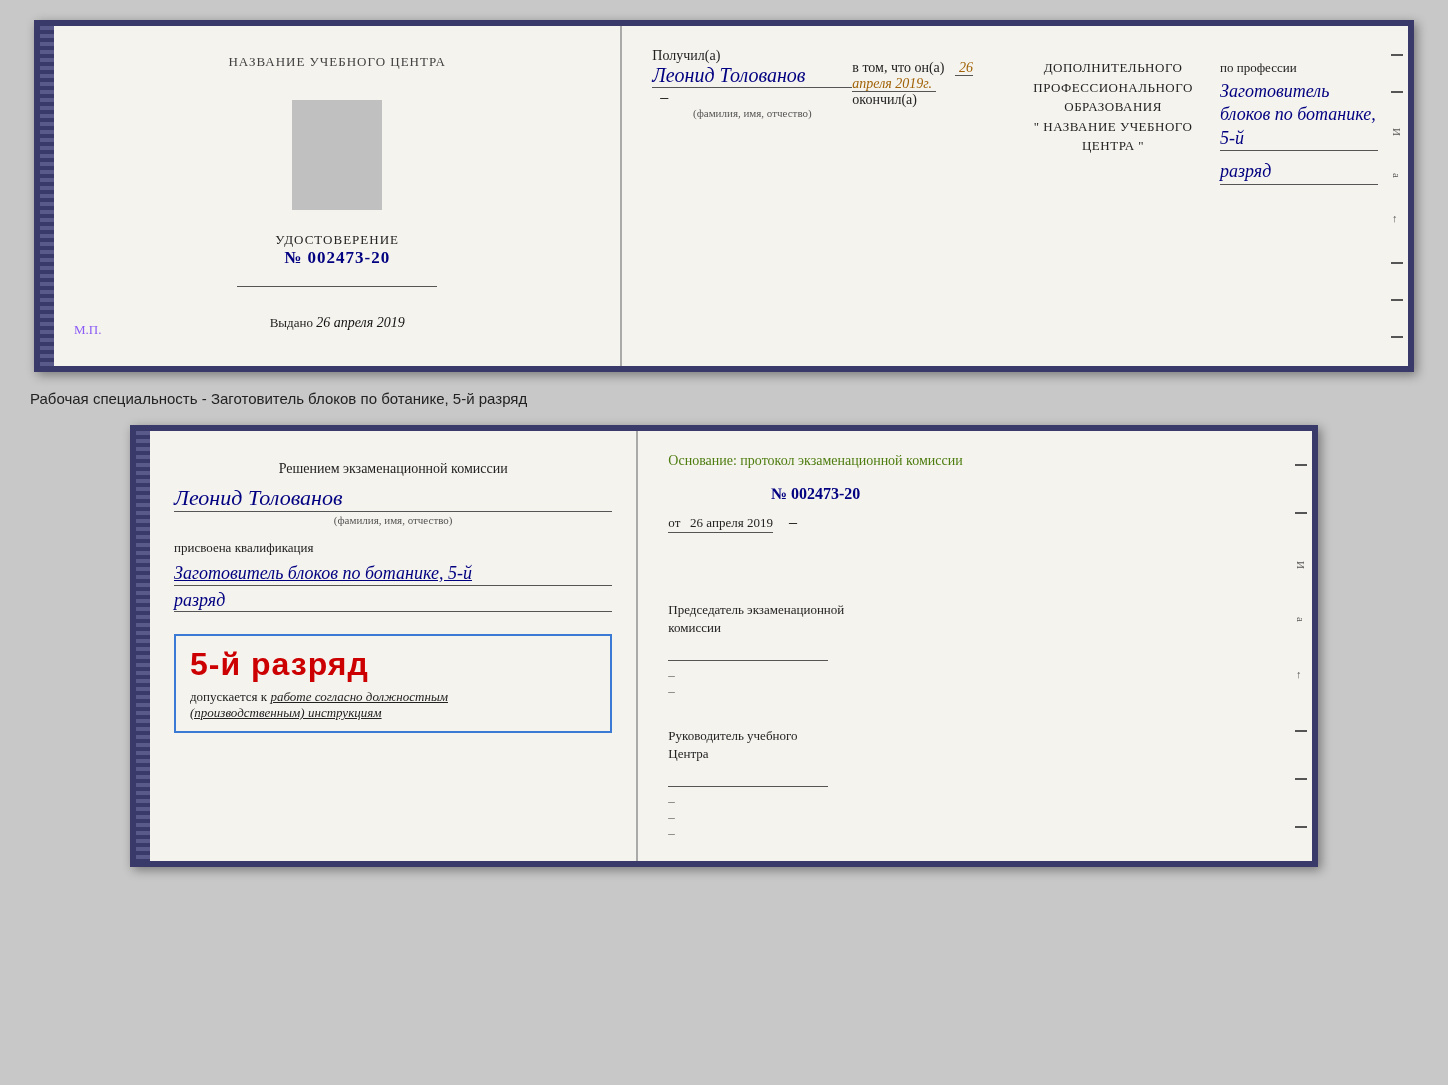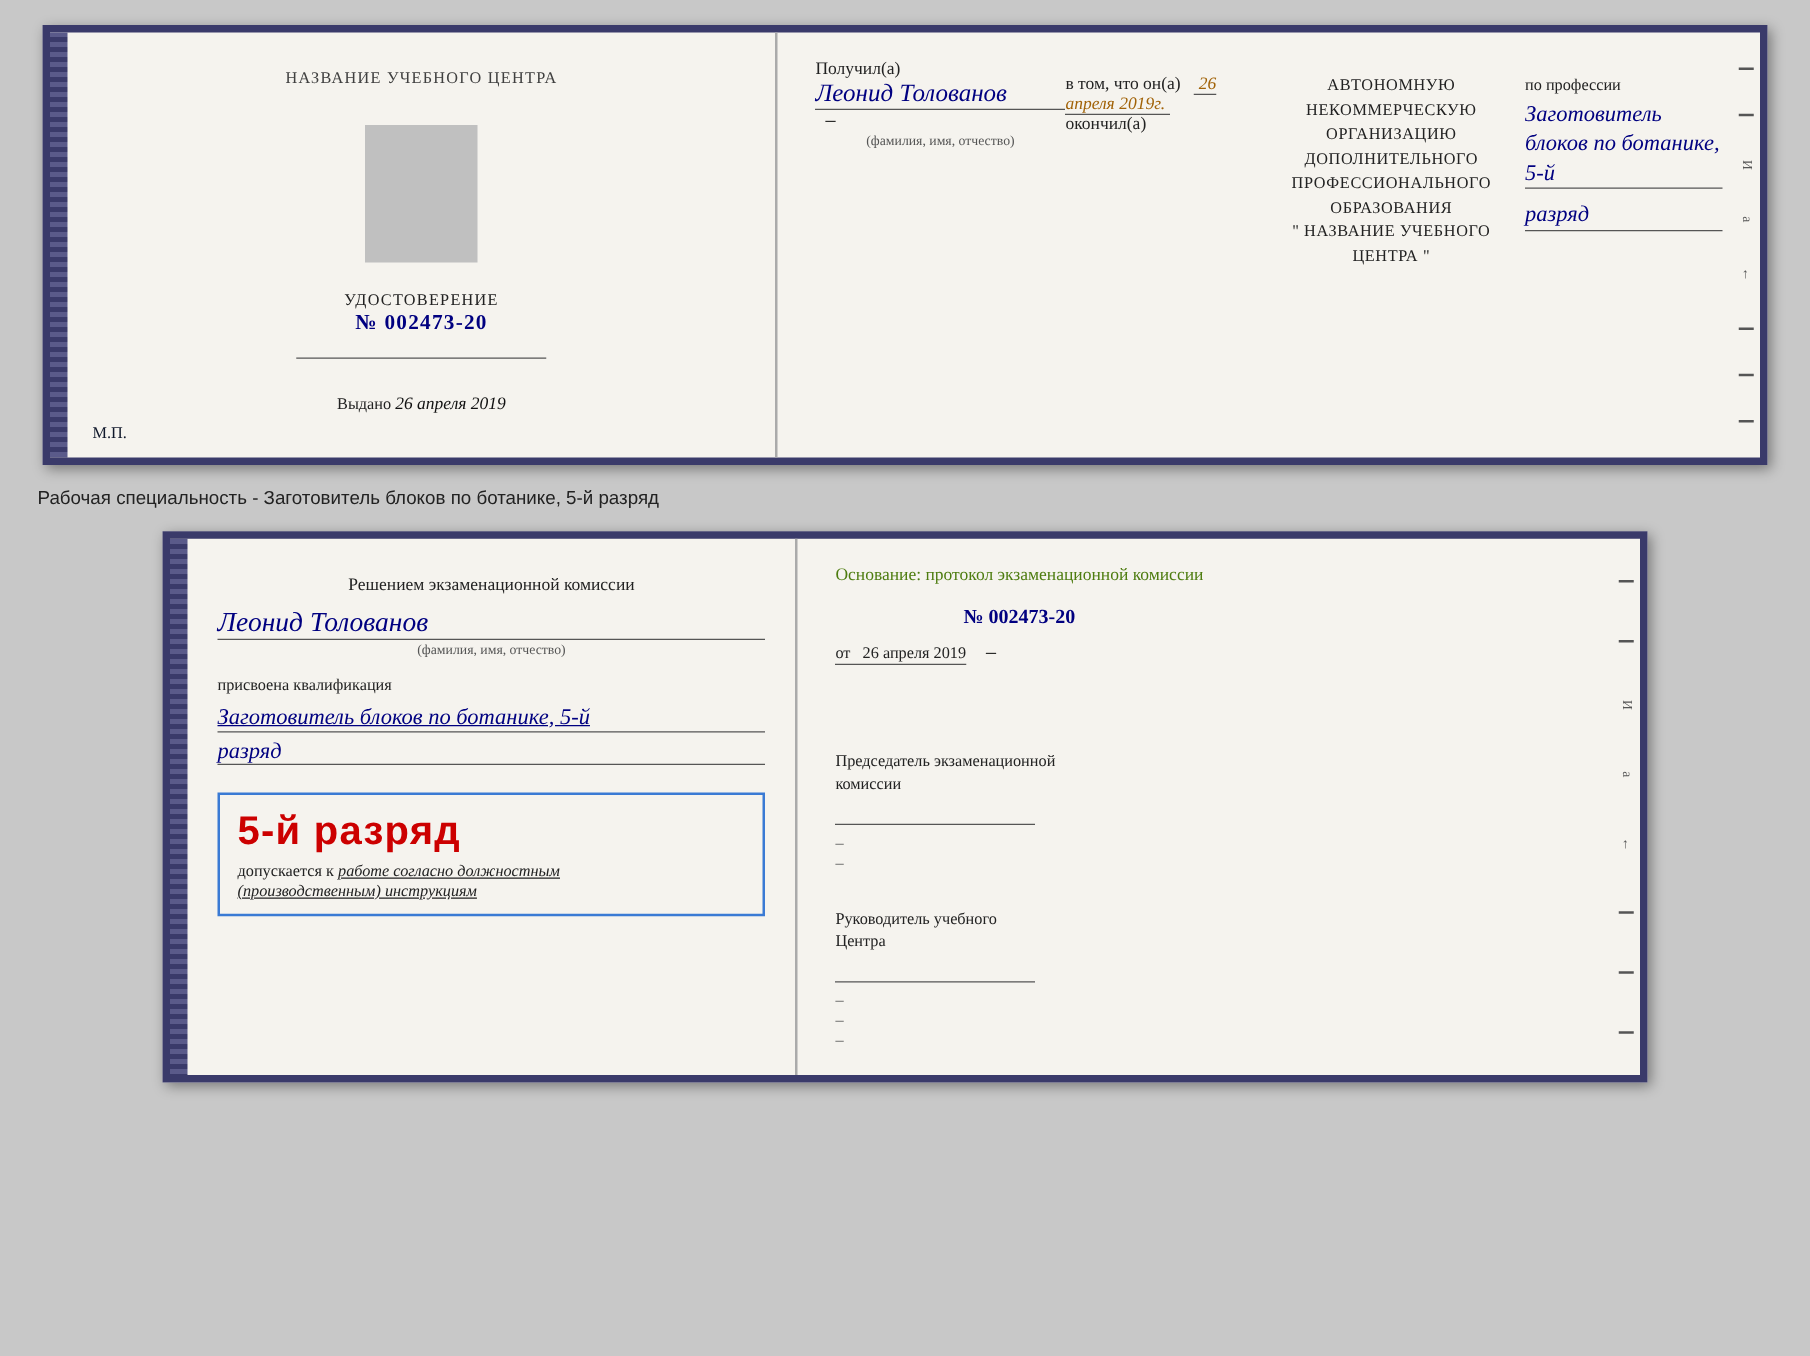--- a/index.html
+++ b/index.html
@@ -129,24 +129,24 @@
 
     .vydano-line .handwritten {
       font-family: 'Georgia', serif;
       font-style: italic;
       font-size: 14px;
       color: #111;
     }
 
     .mp-label {
       position: absolute;
-      bottom: 12px;
+      bottom: 28px;
       left: 20px;
       font-size: 13px;
-      color: #0f172a;
+      color: #8b5cf6;
     }
 
     
     .recipient-line {
       font-size: 14px;
       color: #222;
       margin-bottom: 2px;
     }
 
     .recipient-name {
@@ -432,21 +432,20 @@
 
     <div class="vtom-line">
       <span>в том, что он(а)</span>
       &nbsp;
       <span class="handwritten-date">26 апреля 2019г.</span>
       &nbsp;&nbsp;&nbsp;
       <span>окончил(а)</span>
     </div>
 
     <div class="autonomous-block">
-      <div>АВТОНОМНУЮ НЕКОММЕРЧЕСКУЮ ОРГАНИЗАЦИЮ</div>
       <div>ДОПОЛНИТЕЛЬНОГО ПРОФЕССИОНАЛЬНОГО ОБРАЗОВАНИЯ</div>
       <div>"  НАЗВАНИЕ УЧЕБНОГО ЦЕНТРА  "</div>
     </div>
 
     <div class="profession-block">
       <div class="profession-label">по профессии</div>
       <span class="profession-value">Заготовитель блоков по ботанике, 5-й</span>
       <span class="razryad-value">разряд</span>
     </div>
 

